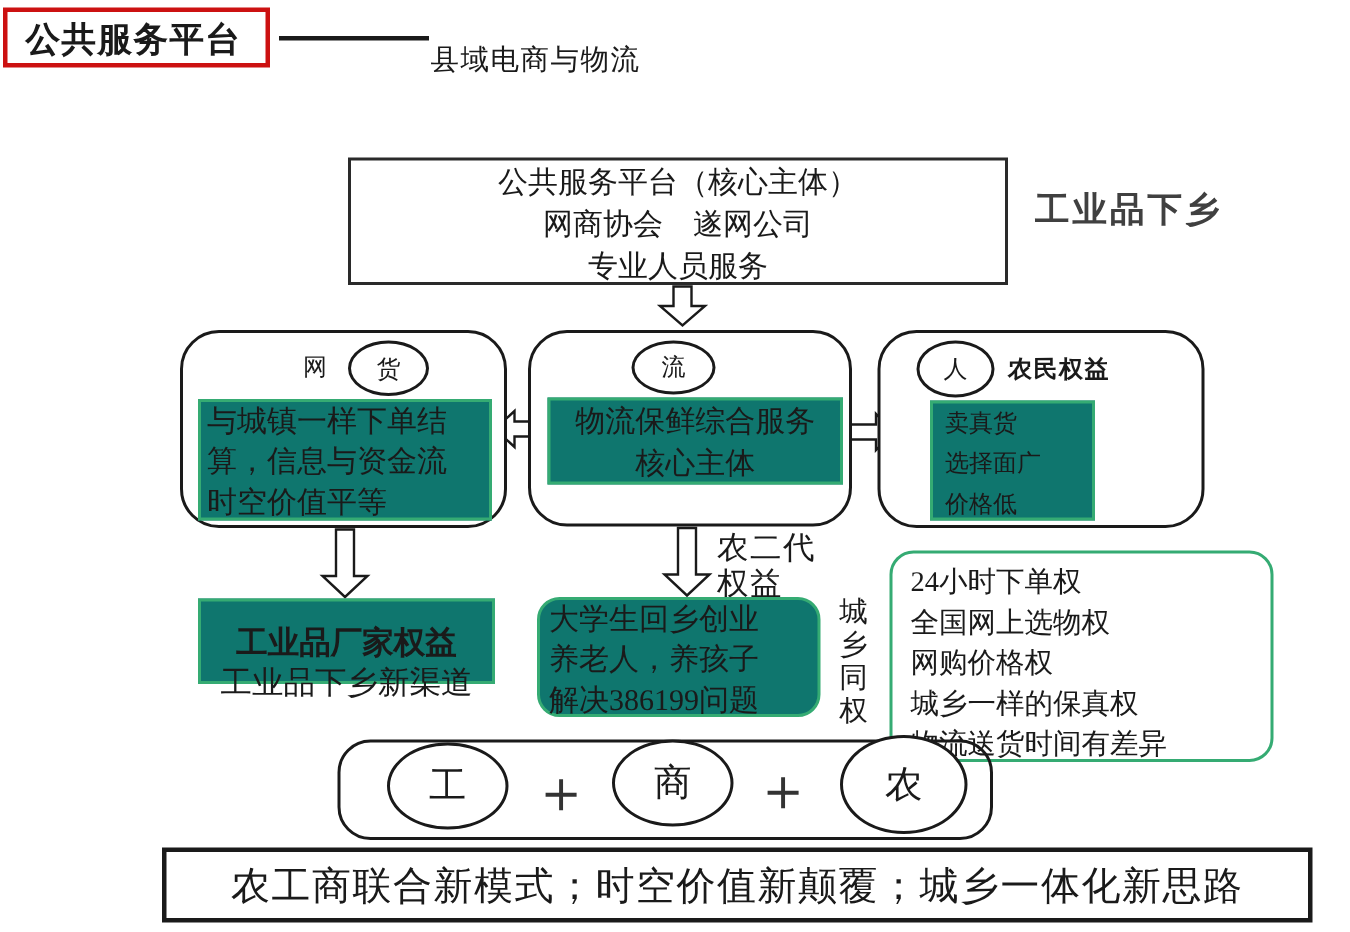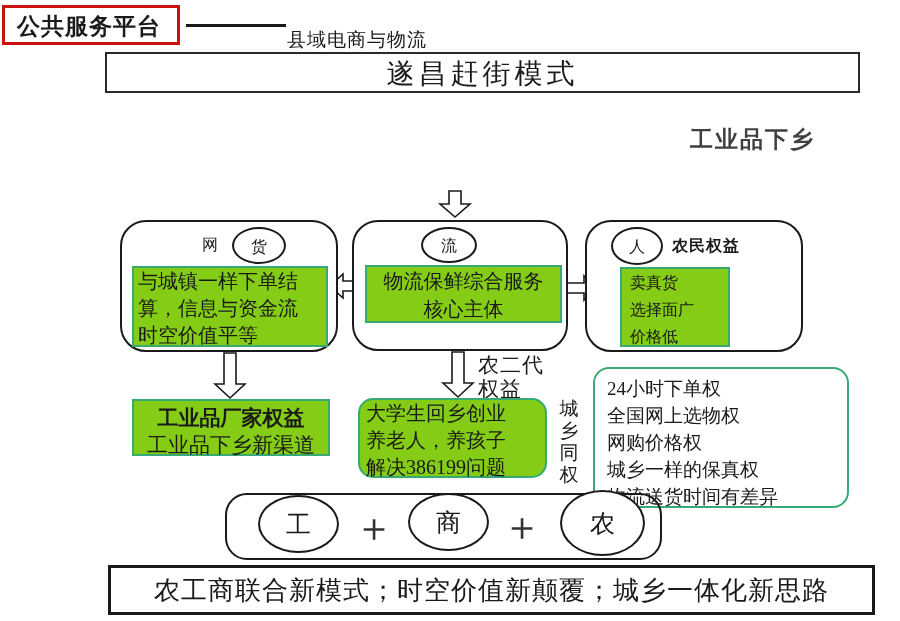--- a/index.html
+++ b/index.html
@@ -31,31 +31,31 @@
   #col-flow{left:352px;top:220px;width:216px;height:131px;}
   #col-people{left:585px;top:220px;width:218px;height:132px;}
 
   .ellipse{border:2px solid #1a1a1a;border-radius:50%;background:#fff;text-align:center;}
   #net-tag{left:202px;top:235px;font-size:16px;}
   #goods-ellipse{left:232px;top:227px;width:54px;height:37px;font-size:16px;line-height:35px;}
   #flow-ellipse{left:421px;top:227px;width:56px;height:36px;font-size:16px;line-height:34px;}
   #people-ellipse{left:611px;top:227px;width:52px;height:38px;font-size:16px;line-height:36px;}
   #people-label{left:672px;top:236px;font-size:16px;font-weight:700;letter-spacing:1px;}
 
-  .green-box{border:2px solid #35ab73;background:#84cc16;}
+  .green-box{border:2px solid #35ab73;background:#0f766e;}
   #net-green{left:132px;top:266px;width:196px;height:81px;font-size:20px;line-height:27px;padding:0 4px;}
   #flow-green{left:365px;top:265px;width:197px;height:58px;font-size:20px;line-height:28px;text-align:center;}
   #people-green{left:620px;top:267px;width:110px;height:80px;font-size:16px;line-height:27px;padding-left:8px;}
 
   
   #farmer2-label{left:478px;top:353px;font-size:21px;line-height:24px;letter-spacing:1px;}
   #equal-rights{left:557px;top:398px;width:24px;font-size:19px;line-height:22px;text-align:center;}
 
   
-  #industry-box{left:132px;top:399px;width:198px;height:57px;font-size:21px;line-height:27px;text-align:center;padding-top:4px;}
+  #industry-box{left:132px;top:399px;width:198px;height:57px;font-size:21px;line-height:27px;text-align:center;padding-top:14px;}
   #industry-box .l1{font-weight:700;}
   #students-box{left:358px;top:398px;width:189px;height:80px;font-size:20px;line-height:27px;padding-left:6px;border-radius:15px;}
   #rights-box{left:593px;top:367px;width:256px;height:141px;border:2px solid #35ab73;border-radius:16px;
               font-size:19px;line-height:27px;padding:6px 0 0 12px;background:#fff;}
 
   
   #combo-box{left:225px;top:493px;width:437px;height:67px;border:2px solid #1a1a1a;border-radius:22px;}
   #ind-ellipse{left:258px;top:495px;width:81px;height:58px;font-size:25px;line-height:56px;}
   #com-ellipse{left:408px;top:493px;width:81px;height:58px;font-size:25px;line-height:56px;}
   #agr-ellipse{left:560px;top:490px;width:85px;height:66px;font-size:25px;line-height:64px;}
@@ -85,22 +85,24 @@
 
     <polygon points="224,353 236,353 236,384 245,384 230,398 215,384 224,384"></polygon>
 
     <polygon points="452,352 464,352 464,383 473,383 458,397 443,383 452,383"></polygon>
   </svg>
 
   <div id="badge" class="abs sans">公共服务平台</div>
   <div id="dash" class="abs"></div>
   <div id="subtitle" class="abs sans">县域电商与物流</div>
 
-  <div id="title-box" class="abs center">遂昌赶街模式</div>
 
+  <div id="platform-box" class="abs center pre">公共服务平台（核心主体）
+网商协会　遂网公司
+专业人员服务</div>
   <div id="red-note" class="abs">工业品下乡</div>
 
   <div id="col-net" class="abs round-box"></div>
   <div id="net-tag" class="abs">网</div>
   <div id="goods-ellipse" class="abs ellipse">货</div>
   <div id="net-green" class="abs green-box pre">与城镇一样下单结
 算，信息与资金流
 时空价值平等</div>
 
   <div id="col-flow" class="abs round-box"></div>

